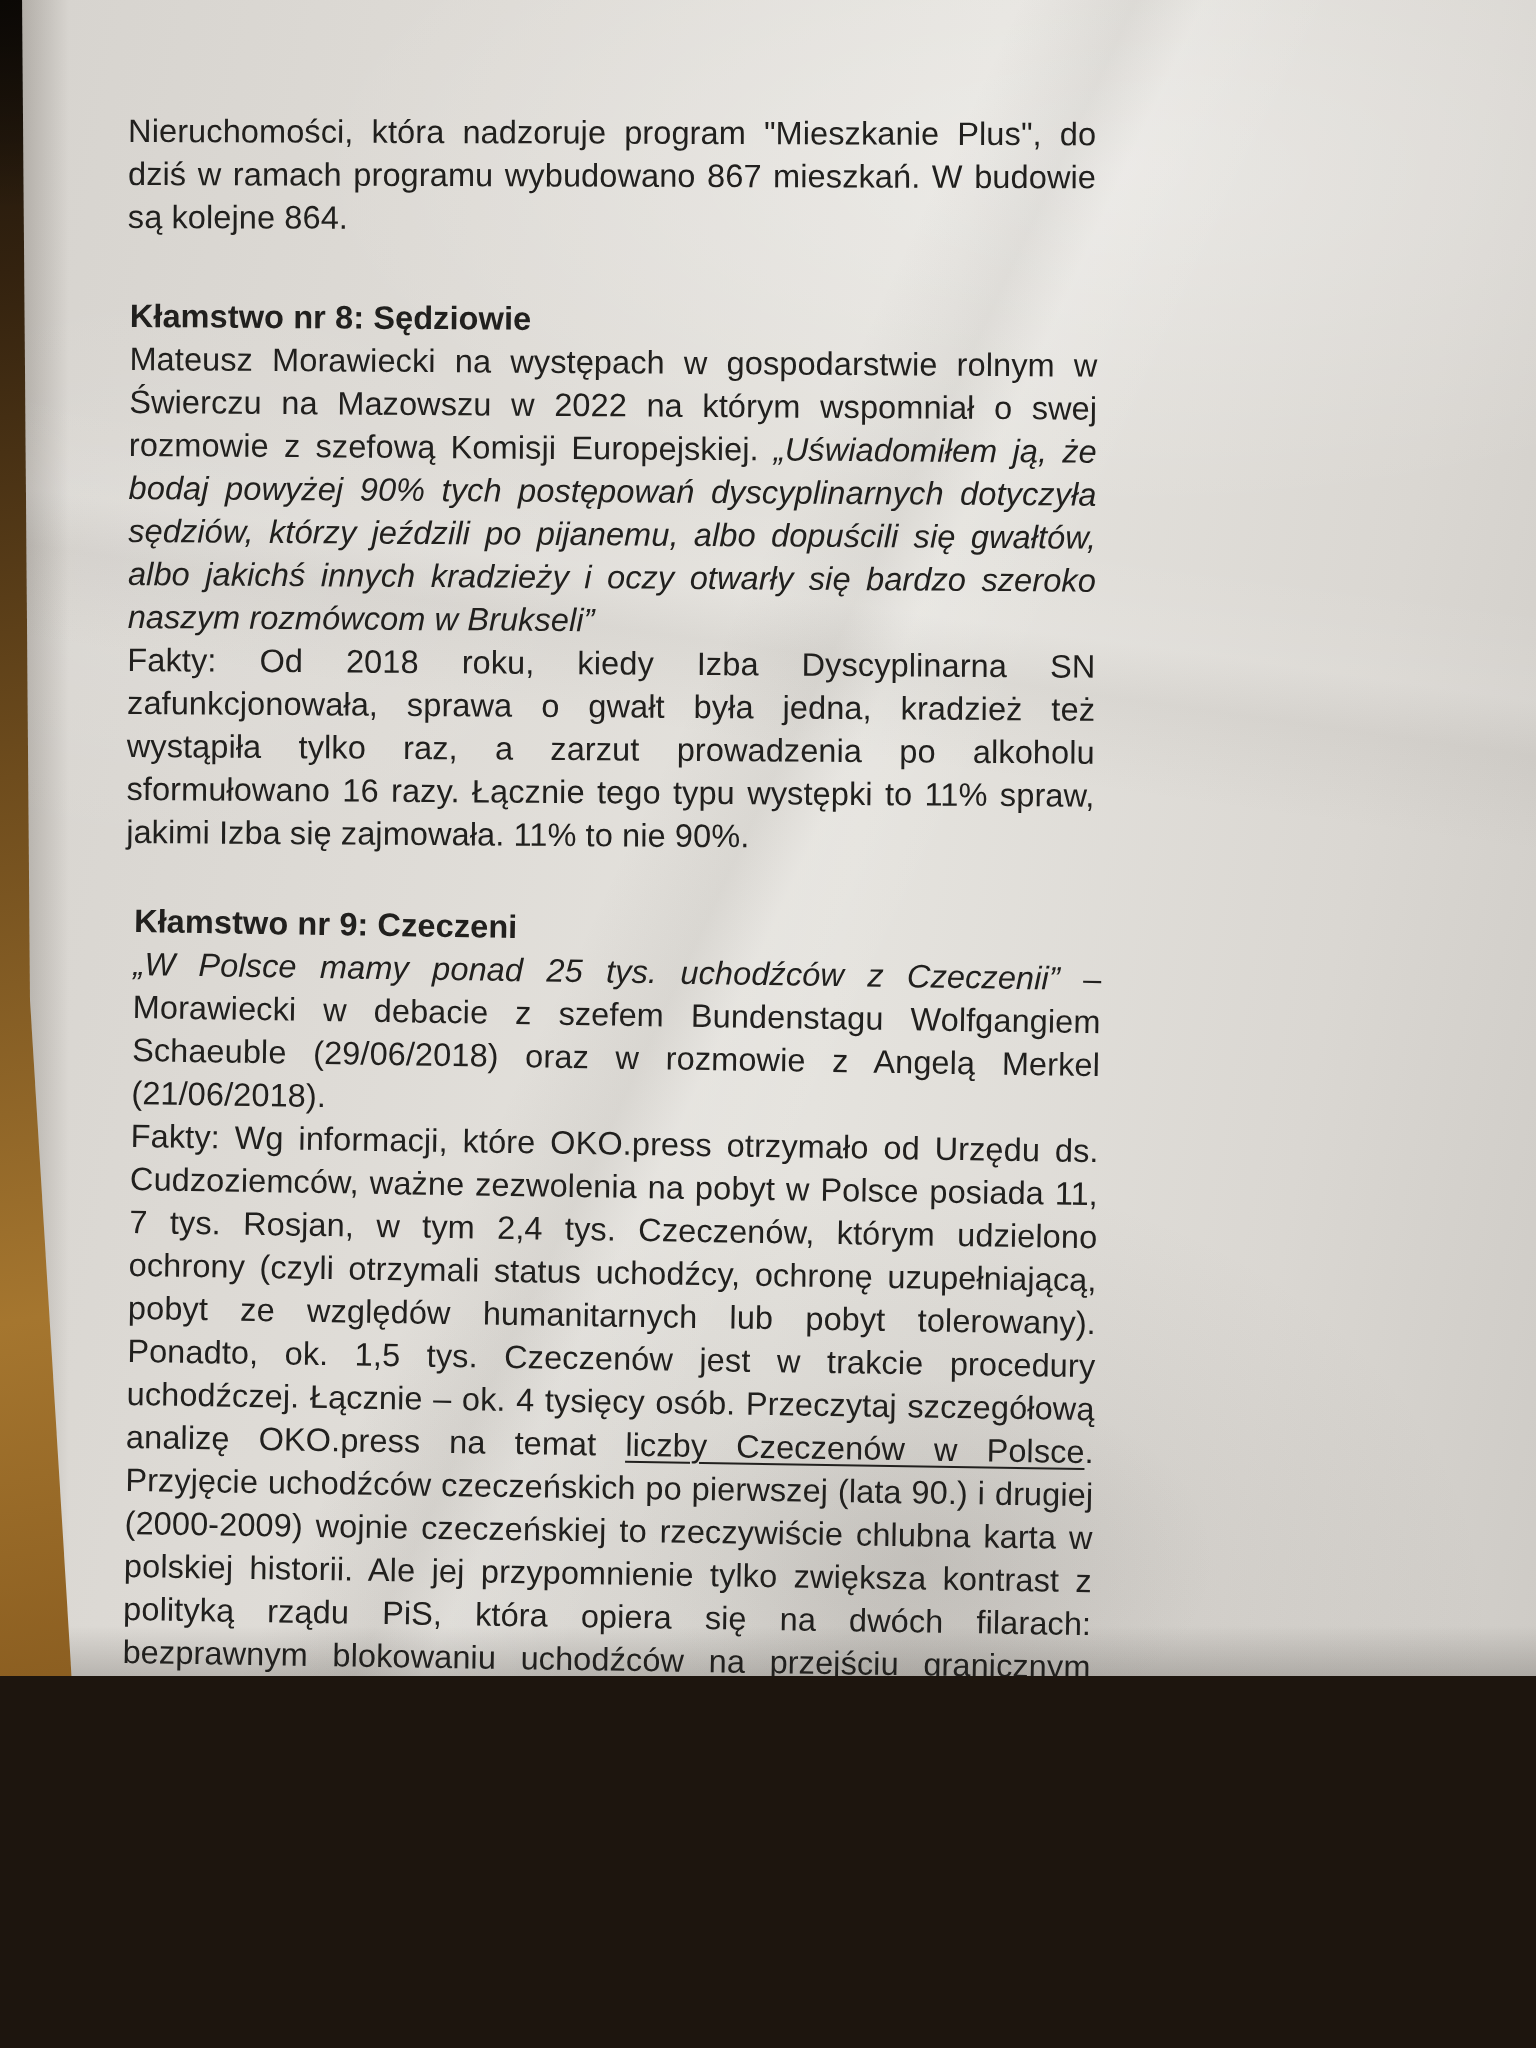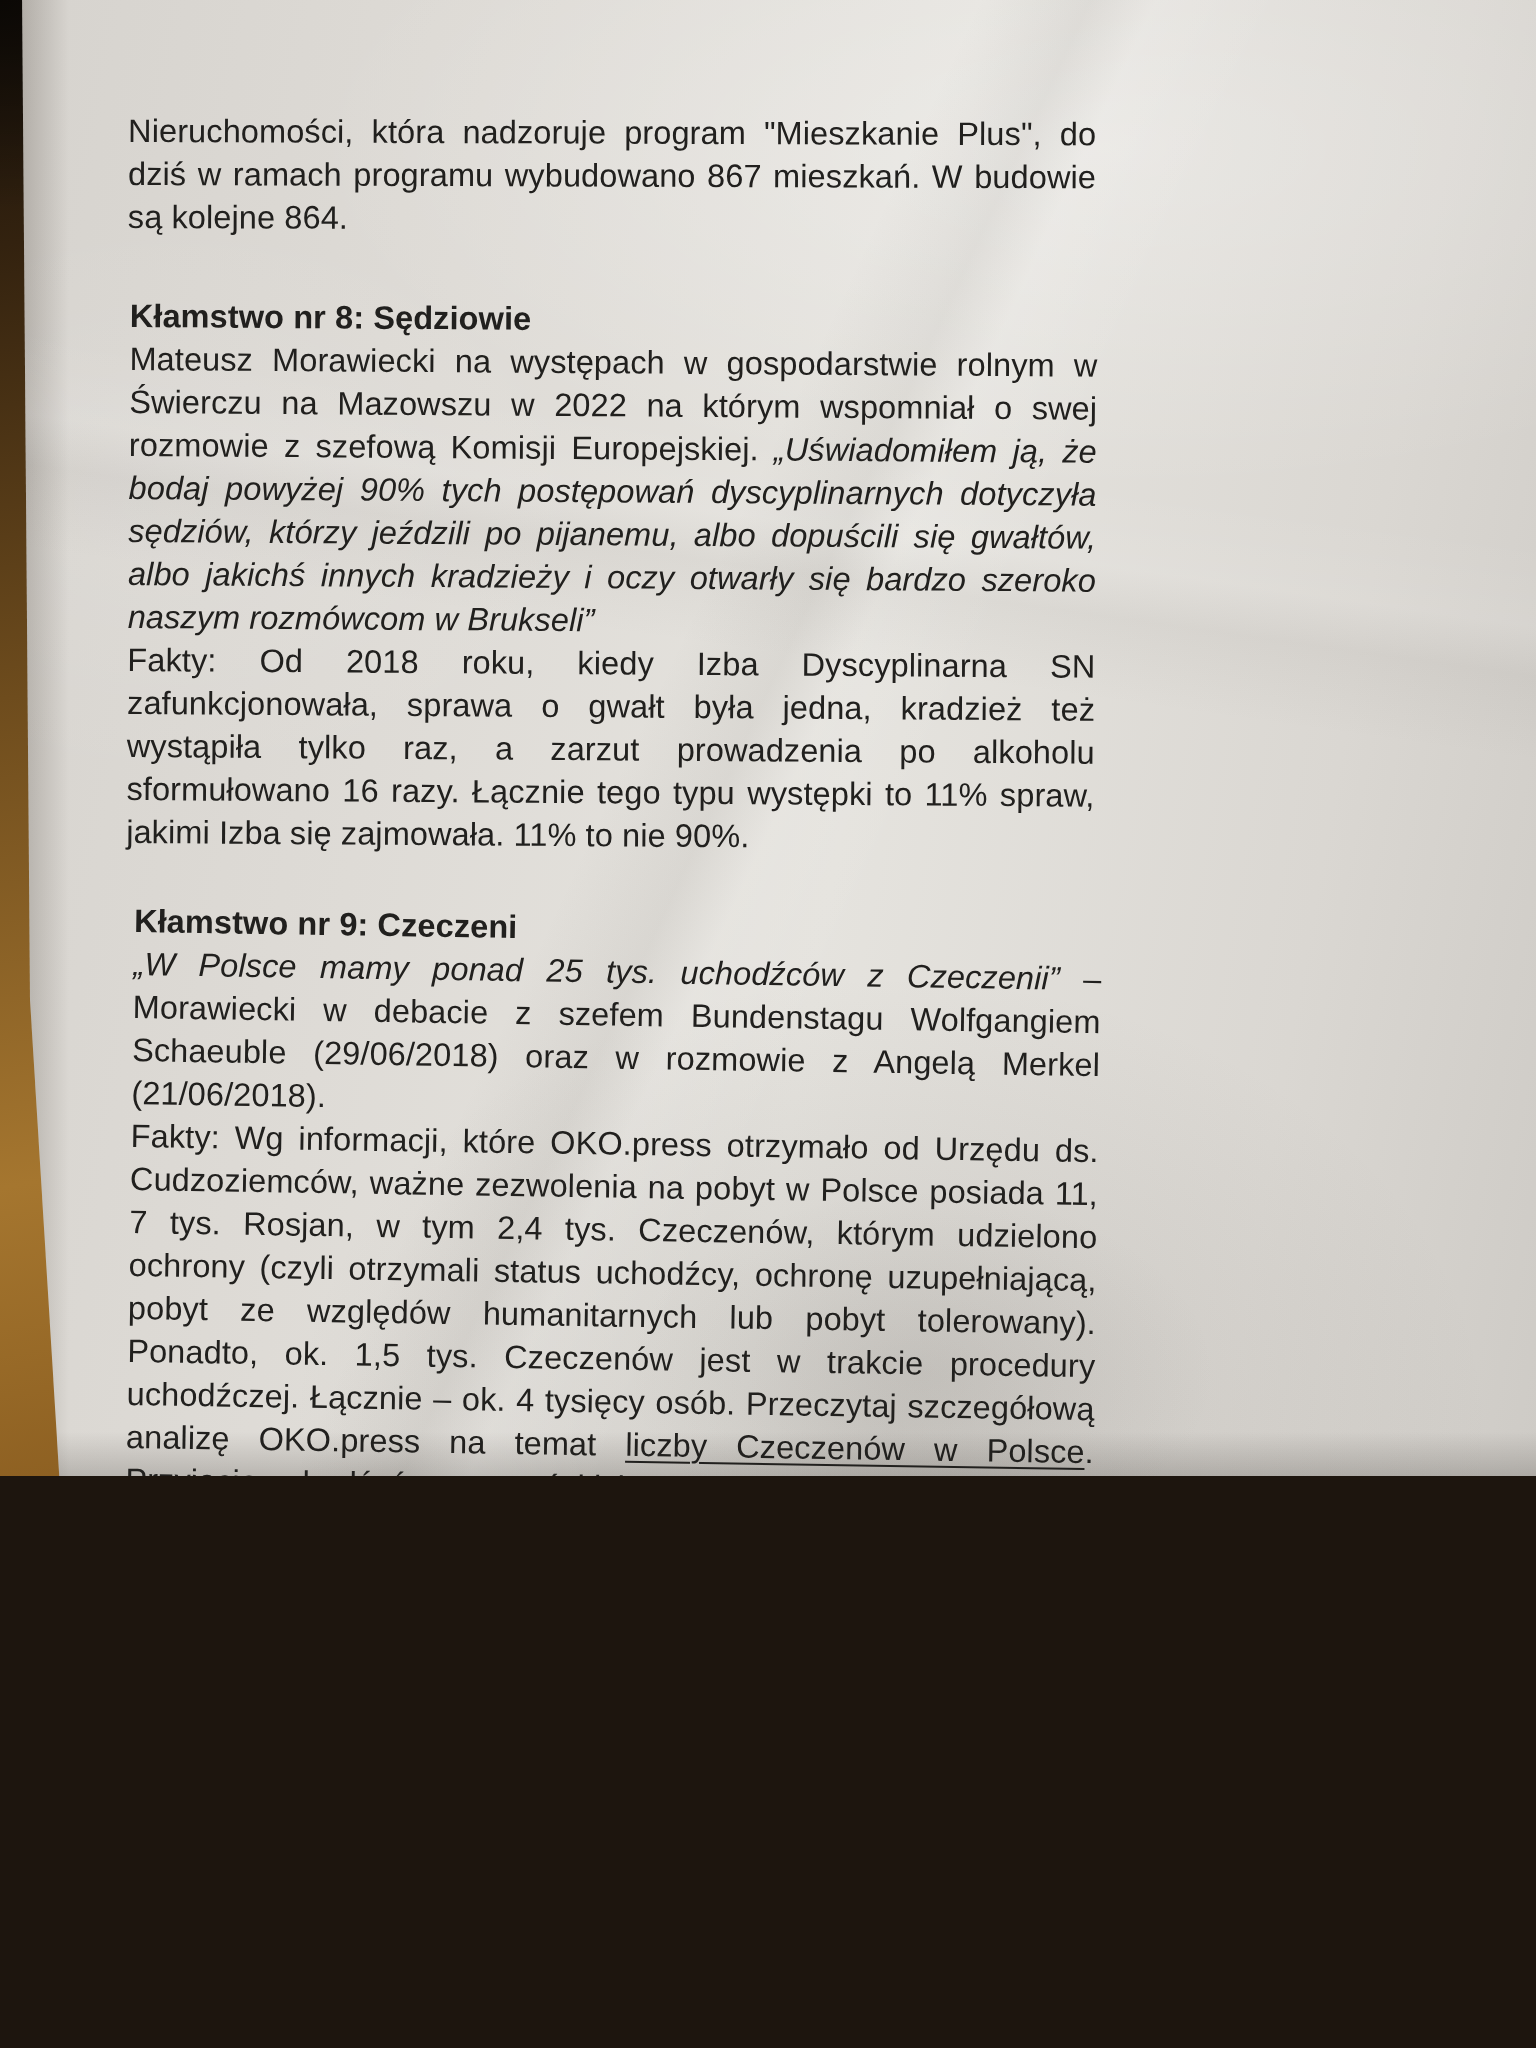--- a/index.html
+++ b/index.html
@@ -4,21 +4,21 @@
 <style>
   html, body { margin: 0; padding: 0; }
   body {
     width: 1536px; height: 2048px;
     overflow: hidden;
     font-family: "Liberation Sans", "DejaVu Sans", sans-serif;
     background: #1d150e;
   }
   .photo {
     position: relative;
-    width: 1536px; height: 1476px;
+    width: 1536px; height: 1676px;
     overflow: hidden;
     
     background:
       radial-gradient(500px 300px at 0% 0%, rgba(0,0,0,.55), rgba(0,0,0,0) 70%),
       linear-gradient(170deg, #17110b 0%, #33220f 14%, #6e4c1d 40%, #a5762f 68%, #8a5d20 88%, #6f4a18 100%);
   }
   .paper {
     position: absolute; inset: 0;
     clip-path: polygon(22px -10px, 1546px -10px, 1546px 2058px, 95px 2058px, 30px 1000px);
     background:

